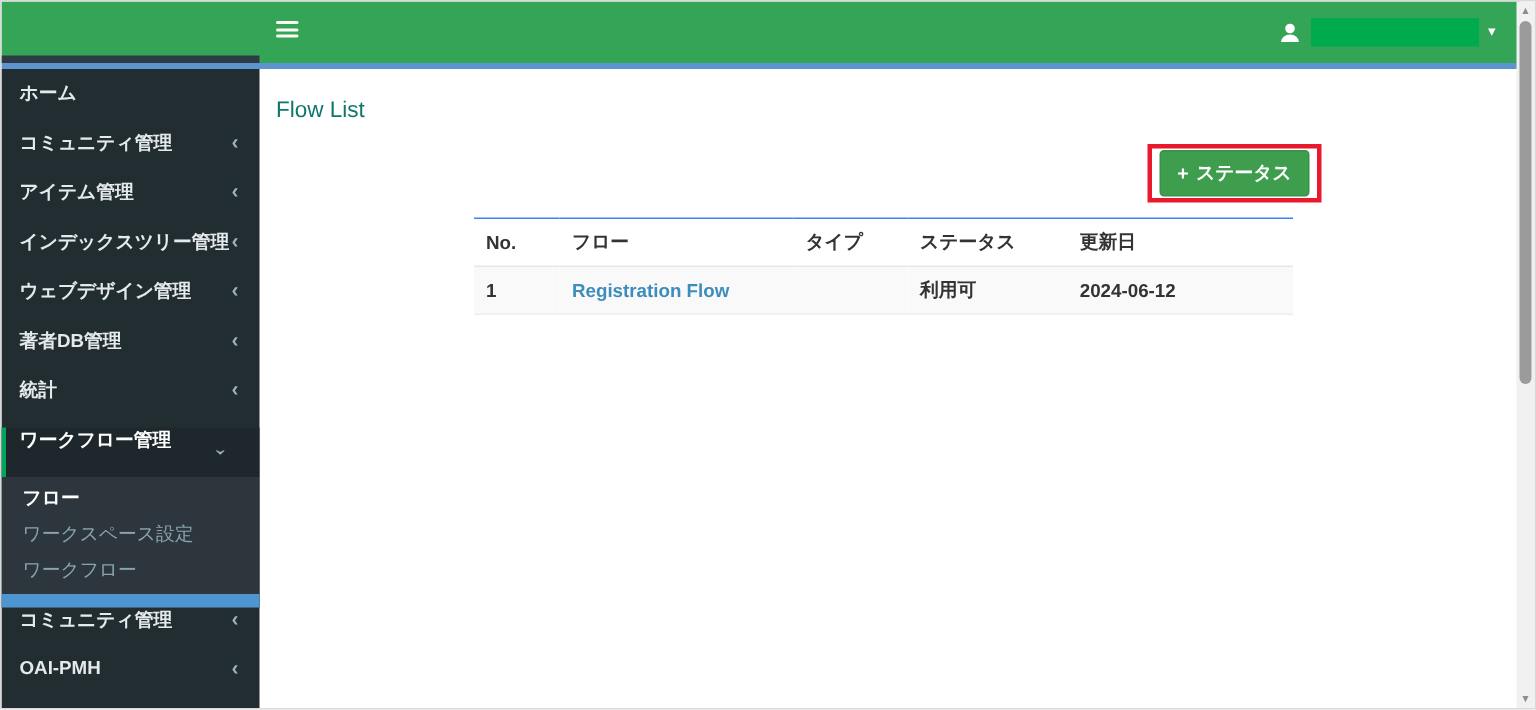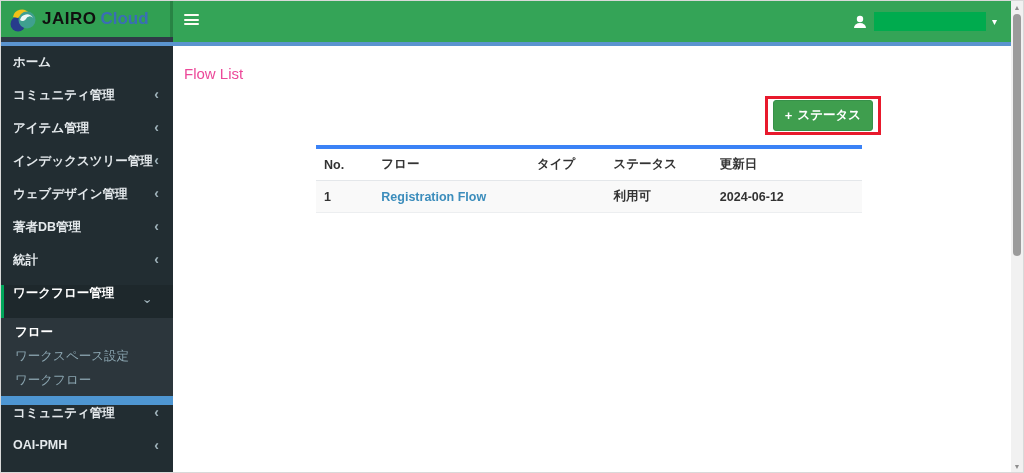--- a/index.html
+++ b/index.html
@@ -34,63 +34,53 @@
   }
   .side-item .caret { color:#9fb2ba; font-size:14px; font-weight:bold; line-height:1; }
   .side-item.active { background:#1e282c; border-left:3px solid #00a65a; padding-left:9px; color:#fff;font-family:Liberation Serif, serif; }
   .rot-down { display:inline-block; transform:rotate(-90deg); }
   .submenu { background:#2c363c; padding-top:2px; }
   .sub-item { height:24px; display:flex; align-items:center; padding-left:14px; color:#8aa4af; font-size:12.5px; cursor:pointer; }
   .sub-item.active { color:#fff; font-weight:bold; }
   .submenu-bluebar { height:9px; background:#4e96d2; margin-top:4px; }
 
   
-  .page-title { position:absolute; left:183px; top:64px; font-size:15px; color:#ec4899; }
+  .page-title { position:absolute; left:183px; top:64px; font-size:15px; color:#0f766e; }
   .red-annotation {
     position:absolute; left:764px; top:95px; width:116px; height:39px;
     border:3px solid #e8192c; display:flex; align-items:center; justify-content:center;
   }
   .create-btn {
     background:#3f9e4e; color:#fff; border:1px solid #37914a; border-radius:3px;
     font-size:12.5px; font-weight:bold; padding:6px 11px; cursor:pointer;
     font-family:"Liberation Sans","DejaVu Sans",sans-serif; display:flex; align-items:center; gap:5px;
   }
   .plus-glyph { font-size:13px; font-weight:bold; line-height:1; }
   .flow-table { position:absolute; left:315px; top:144px; width:546px; border-collapse:collapse; font-size:12.5px; color:#333; }
   .flow-table th {
     text-align:left; font-weight:bold; padding:7px 8px;
-    border-top:4px solid #3b82f6; border-bottom:1px solid #e4e7ea; background:#fff;
+    border-top:1px solid #3b82f6; border-bottom:1px solid #e4e7ea; background:#fff;
   }
   .flow-table td { padding:7px 8px; background:#f9f9f9; border-bottom:1px solid #eceef0;font-weight:bold; }
   .flow-table td.num { font-weight:bold; }
   .flow-link { color:#3c8dbc; text-decoration:none; cursor:pointer; }
 
   
   .scrollbar { position:absolute; top:0; right:0; width:12px; height:473px; background:#f1f1f1; }
   .scroll-arrow { position:absolute; left:0; width:12px; height:12px; color:#8d8d8d; font-size:7px; text-align:center; line-height:12px; cursor:pointer; }
   .scroll-arrow.up { top:1px; }
   .scroll-arrow.down { bottom:1px; }
   .scroll-thumb { position:absolute; left:2px; top:13px; width:8px; height:242px; background:#9b9b9b; border-radius:4px; cursor:grab; }
 </style>
 </head>
 <body>
 
 <div class="root">
 
   <div class="header">
-    <div class="logo-block">
-      <svg width="28" height="28" viewBox="0 0 28 28">
-        <circle cx="9" cy="19" r="7.5" fill="#273c8c"></circle>
-        <path d="M4 12 A 9 9 0 0 1 20 8 L 15 13 A 4.5 4.5 0 0 0 9 13 Z" fill="#f2c118"></path>
-        <circle cx="18" cy="15" r="8.5" fill="#3fa08f"></circle>
-        <path d="M11 15 a 7 7 0 0 1 13 -2 a 4 4 0 0 0 -7 1 a 4 4 0 0 1 -6 1 Z" fill="#eef7f4"></path>
-      </svg>
-      <span class="brand-text">JAIRO</span>
-      <span class="brand-suffix">Cloud</span>
-    </div>
     <div class="logo-strip"></div>
     <div class="hamburger">
       <span></span>
         <span></span>
         <span></span>
     </div>
     <div class="user-area">
       <svg width="16" height="16" viewBox="0 0 16 16">
         <circle cx="8" cy="5" r="3.2" fill="#fff"></circle>
         <path d="M2 14 a 6 5 0 0 1 12 0 Z" fill="#fff"></path>

